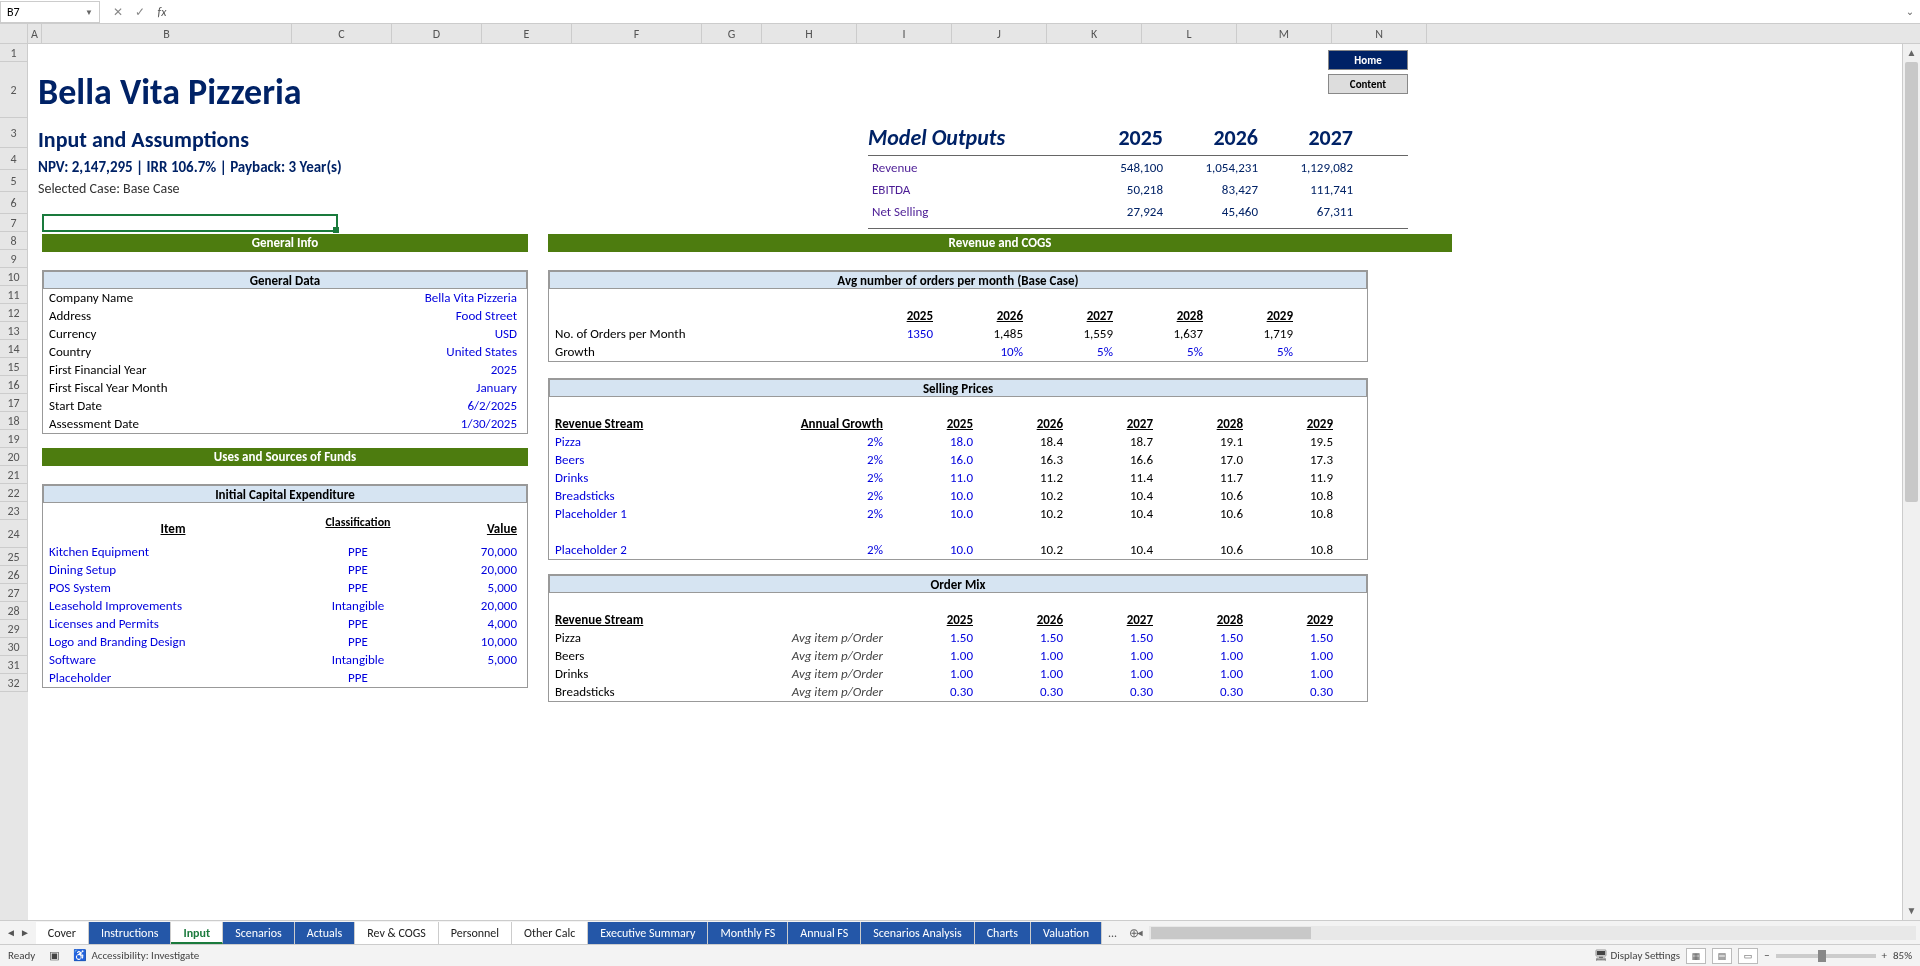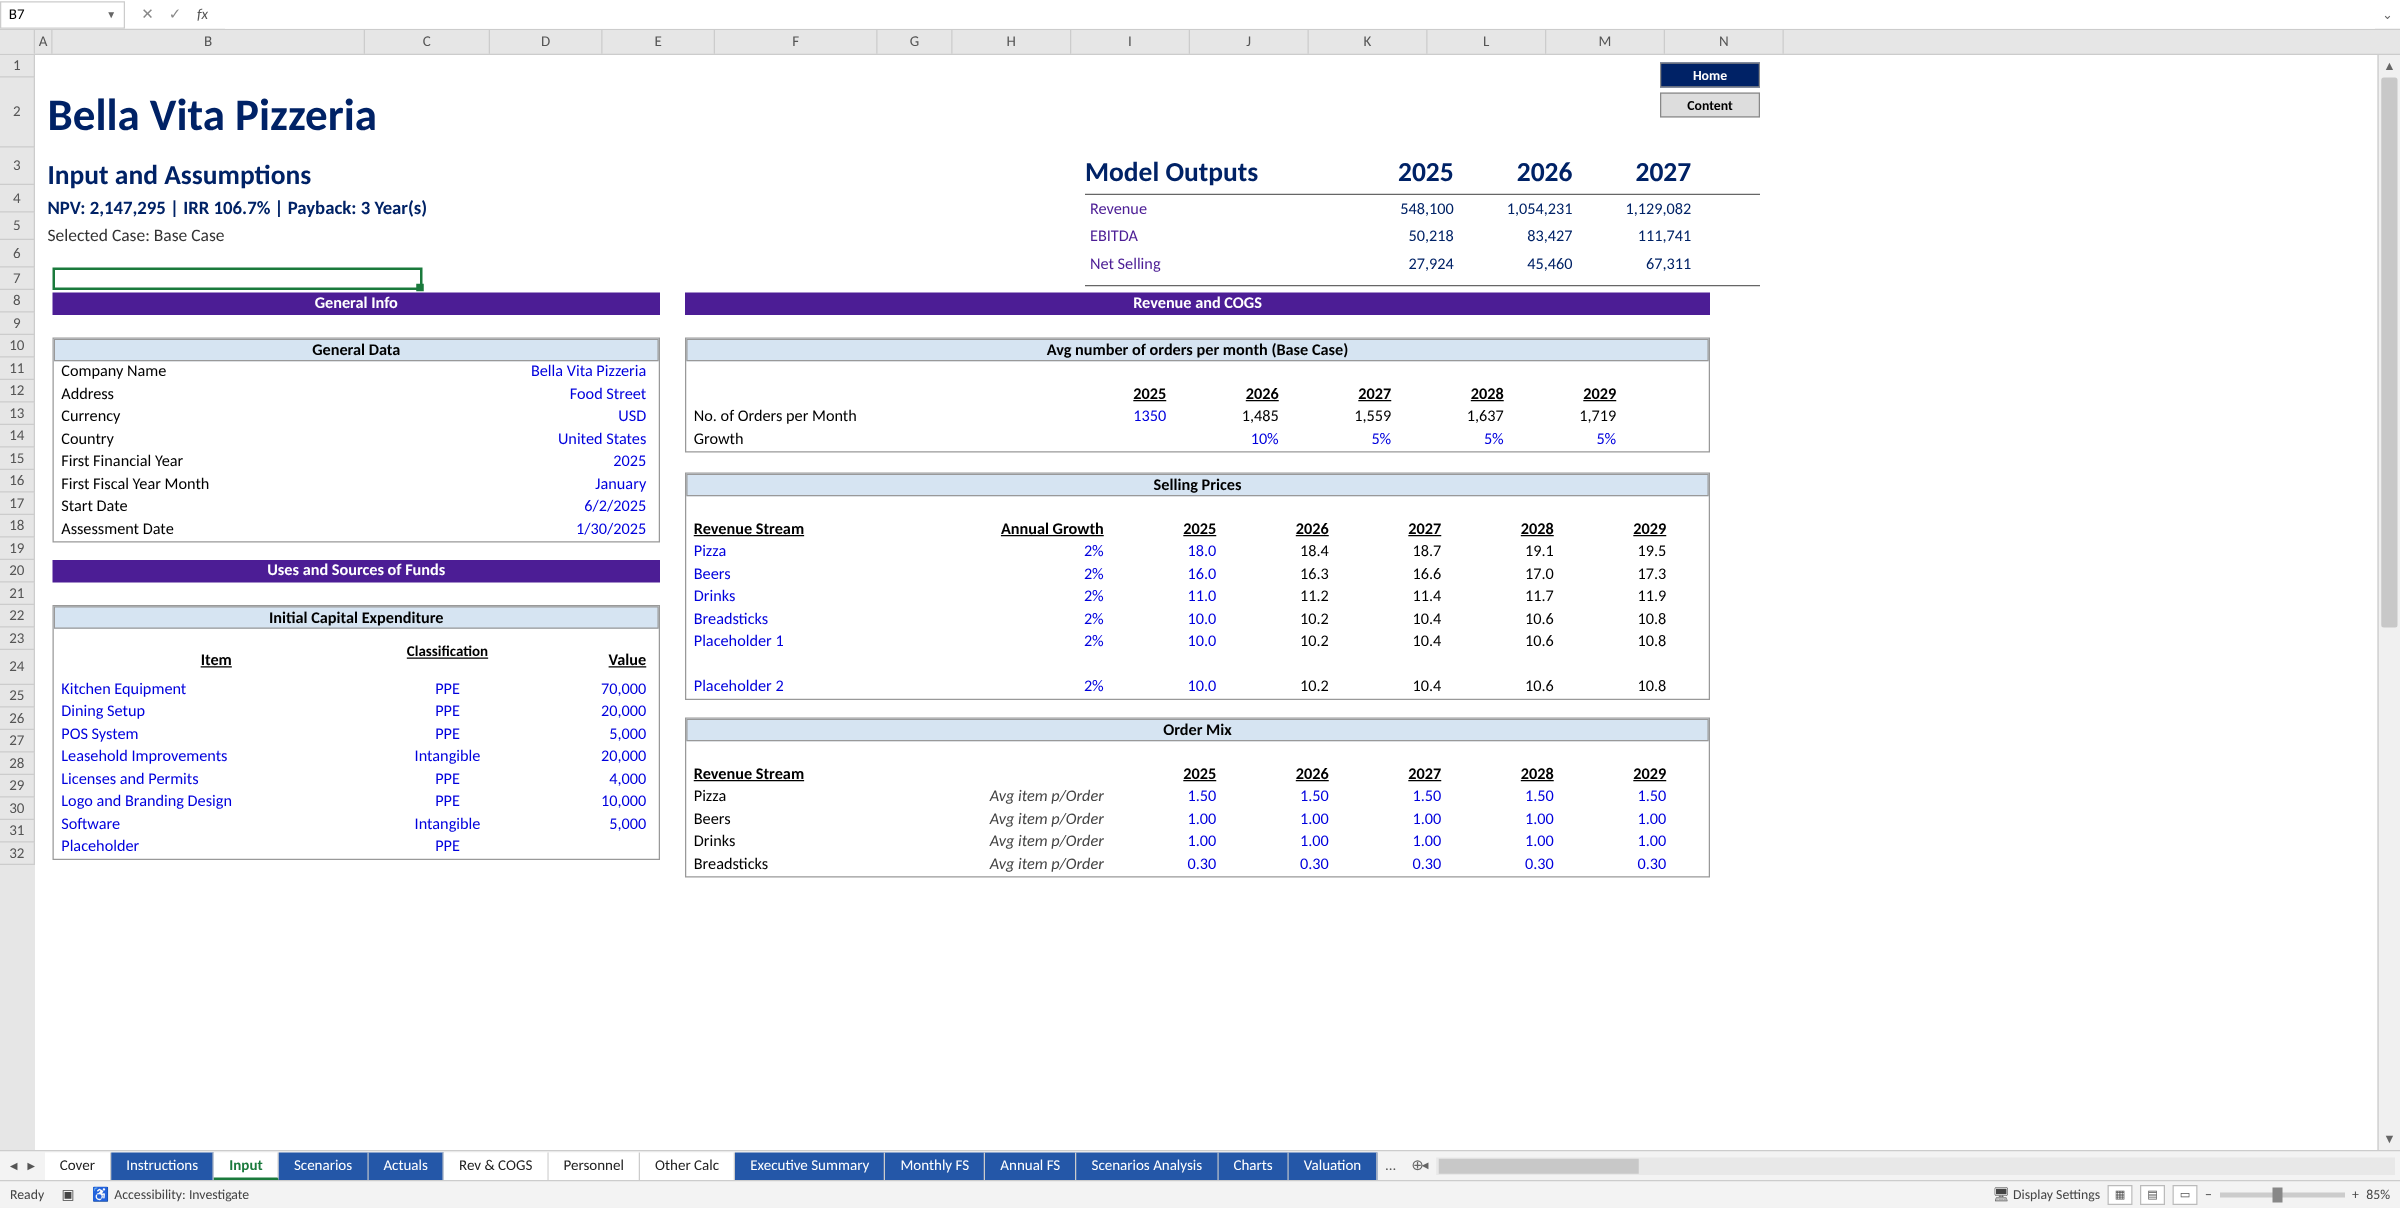--- a/index.html
+++ b/index.html
@@ -31,21 +31,21 @@
 
 
 .title { color: #002266; font-weight: bold; font-size: 36px; padding: 8px 10px; }
 .subtitle { color: #002266; font-weight: bold; font-size: 22px; padding: 2px 10px; }
 .metrics { color: #002266; font-weight: bold; font-size: 15px; padding: 2px 10px; }
 .case { color: #333; font-size: 14px; padding: 2px 10px; }
 
 .btn-nav { position: absolute; right: 20px; width: 80px; height: 20px; background: #002266; color: #fff; font-size: 11px; font-weight: bold; text-align: center; line-height: 20px; border: 1px solid #888; }
 .btn-nav.content { background: #ddd; color: #000; }
 
-.sec-header { background: #4c1d95; color: #fff; font-weight: bold; text-align: center; height: 18px; line-height: 18px; font-size: 13px; }
+.sec-header { background: #4d7c0f; color: #fff; font-weight: bold; text-align: center; height: 18px; line-height: 18px; font-size: 13px; }
 .sub-header { background: #d6e4f2; color: #000; font-weight: bold; text-align: center; height: 18px; line-height: 18px; font-size: 13px; border: 1px solid #999; }
 
 .tbl { border: 1px solid #999; }
 .tr { display: flex; height: 18px; font-size: 13px; }
 .td { padding: 0 6px; line-height: 18px; overflow: hidden; white-space: nowrap; }
 .blue { color: #0000dd; }
 .bold { font-weight: bold; }
 .right { text-align: right; }
 .und { text-decoration: underline; }
 .ital { font-style: italic; color: #444; }
@@ -173,21 +173,21 @@
       </div>
       <div style="position:absolute; top:112px; left:0;">
         <div class="metrics">NPV: 2,147,295 | IRR 106.7% | Payback: 3 Year(s)</div>
       </div>
       <div style="position:absolute; top:134px; left:0;">
         <div class="case">Selected Case: Base Case</div>
       </div>
 
       <div style="position:absolute; top:80px; left:840px; width:540px;">
         <div class="outputs-hdr">
-          <div style="width:200px;">Model Outputs</div>
+          <div style="width:200px;font-style:italic;">Model Outputs</div>
           <div class="out-val">2025</div>
           <div class="out-val">2026</div>
           <div class="out-val">2027</div>
         </div>
         <div style="border-top:1px solid #666; margin:4px 0;"></div>
         <div id="outputs-rows">
             <div class="outputs-row" style="height: 22px;">
               <div class="out-lbl">Revenue</div>
               <div class="out-val">548,100</div>
               <div class="out-val">1,054,231</div>
@@ -206,21 +206,21 @@
               <div class="out-val">67,311</div>
             </div>
           </div>
         <div style="border-top:1px solid #666; margin:2px 0;"></div>
       </div>
 
       <div class="sel-cell" style="top:170px; left:14px; width:296px; height:18px;"></div>
 
       <div class="sec-header" style="position:absolute; top:190px; left:14px; width:486px;">General Info</div>
 
-      <div class="sec-header" style="position:absolute; top:190px; left:520px; width:820px;">Revenue and COGS</div>
+      <div class="sec-header" style="position:absolute; top:190px; left:520px; width:904px;">Revenue and COGS</div>
 
       <div style="position:absolute; top:226px; left:14px; width:486px;" class="tbl">
         <div class="sub-header">General Data</div>
         <div id="general-rows">
             <div class="tr">
               <div class="td" style="width:260px;">Company Name</div>
               <div class="td blue right" style="width:220px;">Bella Vita Pizzeria</div>
             </div>
             <div class="tr">
               <div class="td" style="width:260px;">Address</div>

